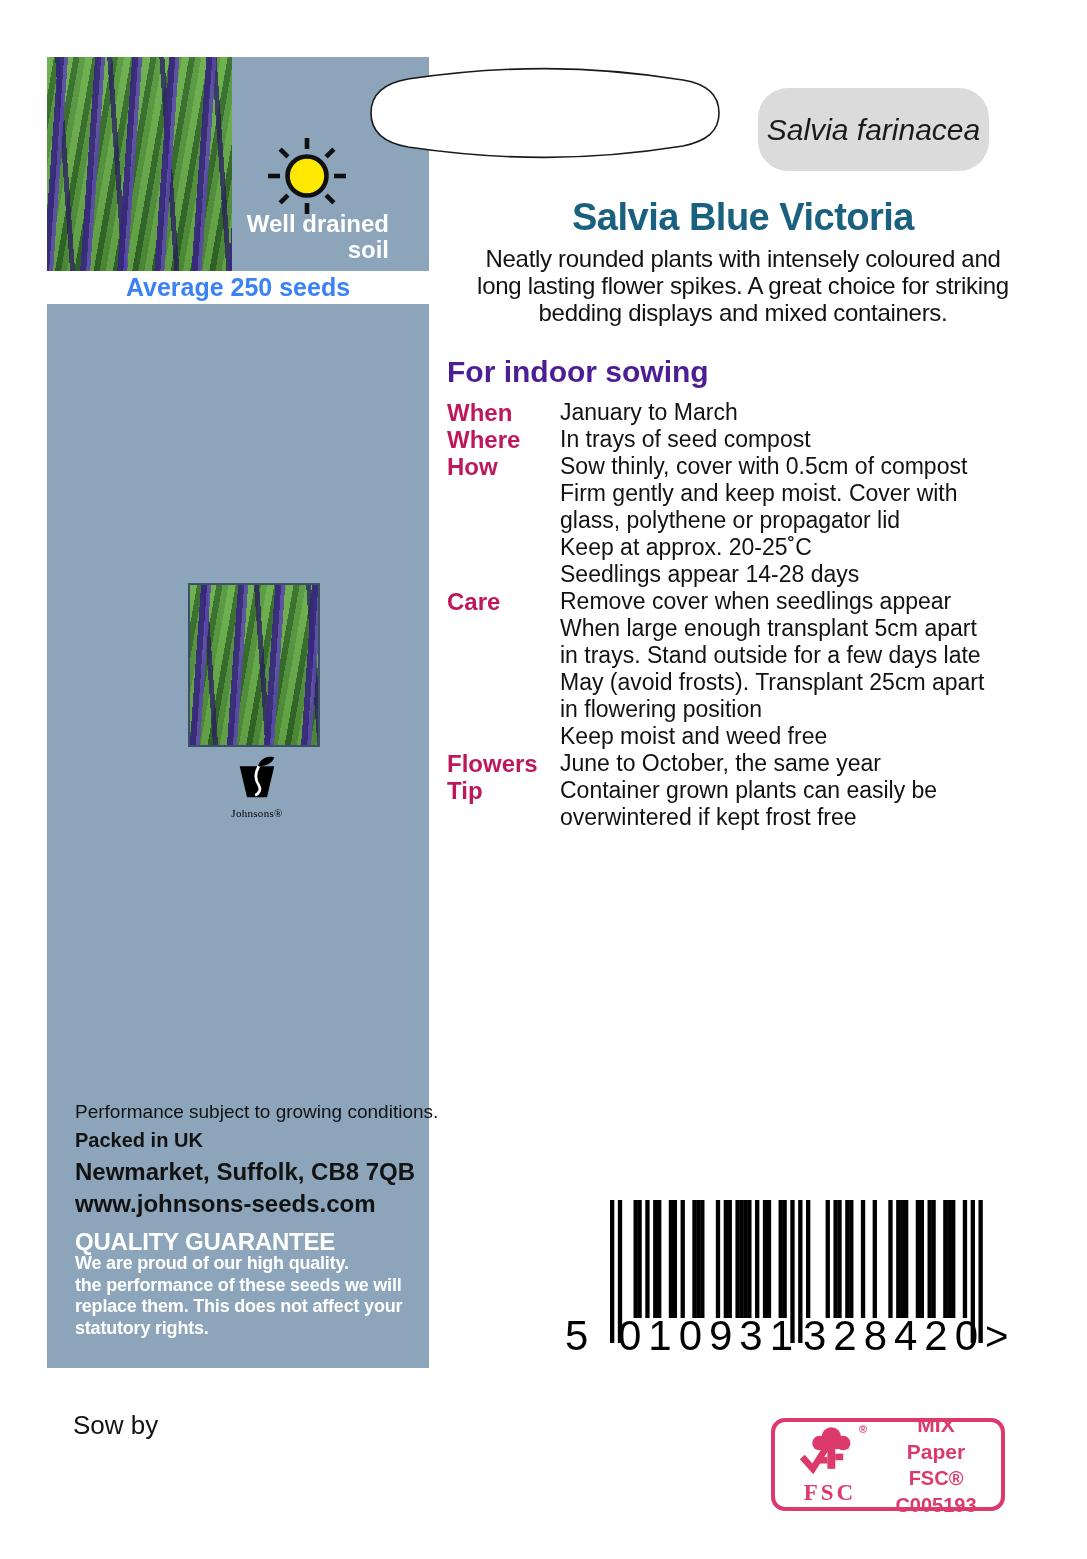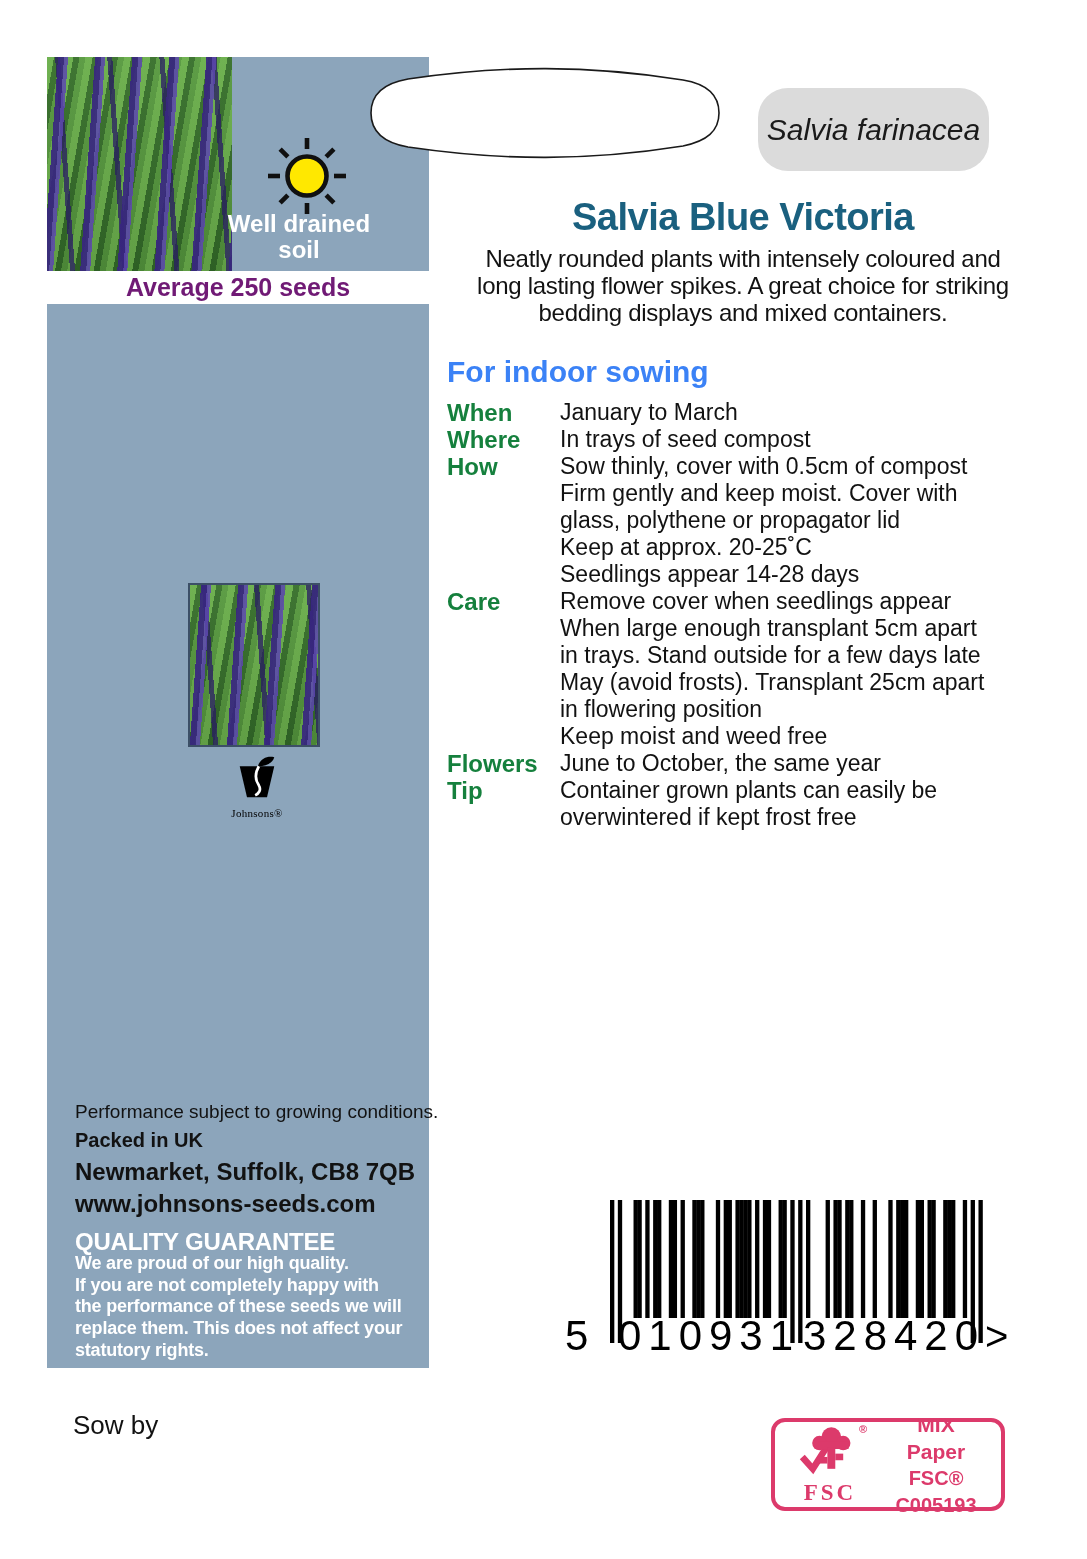--- a/index.html
+++ b/index.html
@@ -19,43 +19,43 @@
       repeating-linear-gradient(94deg, rgba(0,0,0,0) 0 11px, rgba(56,38,128,.92) 11px 17px, rgba(92,70,176,.85) 17px 21px, rgba(0,0,0,0) 21px 37px),
       repeating-linear-gradient(86deg, rgba(0,0,0,0) 0 23px, rgba(40,26,100,.75) 23px 28px, rgba(0,0,0,0) 28px 52px),
       repeating-linear-gradient(100deg, rgba(128,196,88,.55) 0 7px, rgba(34,80,28,.5) 7px 13px, rgba(96,160,66,.45) 13px 19px),
       linear-gradient(180deg,#5d9c4b,#396f2d);
   }
   .main-photo { left:47px; top:57px; width:185px; height:214px; }
   .small-photo { left:188px; top:583px; width:128px; height:160px; border:2px solid #3C4F66; }
 
   
   .sun-wrap { left:265px; top:134px; width:84px; height:84px; }
-  .soil-label { left:218px; top:211px; width:162px; text-align:center;
+  .soil-label { left:227px; top:211px; width:162px; text-align:right;
     color:#ffffff; font-weight:bold; font-size:24px; line-height:26px; }
 
   
   .seed-strip { left:47px; top:271px; width:382px; height:33px; background:#ffffff;
     display:flex; align-items:center; justify-content:center;
-    font-weight:bold; font-size:25px; color:#701a75; }
+    font-weight:bold; font-size:25px; color:#3b82f6; }
 
   
   .hang-hole { left:361px; top:63px; }
   .pill { left:758px; top:88px; width:231px; height:83px; background:#DBDBDB; border-radius:30px;
     display:flex; align-items:center; justify-content:center;
     font-style:italic; font-size:30px; color:#1a1a1a; }
 
   
   .title { left:443px; top:196px; width:600px; text-align:center;
     color:#1A607F; font-size:38px; font-weight:bold; letter-spacing:-0.5px; }
   .desc { left:440px; top:245px; width:606px; text-align:center;
     font-size:24px; line-height:27px; letter-spacing:-0.3px; }
-  .sow-head { left:447px; top:355px; color:#3b82f6; font-size:30px; font-weight:bold; }
+  .sow-head { left:447px; top:355px; color:#4c1d95; font-size:30px; font-weight:bold; }
   .sow-table { left:447px; top:399px; width:606px; font-size:23px; line-height:27px; }
   .srow { display:flex; }
-  .slabel { width:113px; flex:none; color:#15803d; font-weight:bold; font-size:24px; }
+  .slabel { width:113px; flex:none; color:#be185d; font-weight:bold; font-size:24px; }
 
   
   .brand { left:214px; top:756px; width:86px; text-align:center; }
   .brand-name { font-family:"Liberation Serif", serif; font-size:11px; color:#000; margin-top:1px; letter-spacing:.3px; }
 
   
   .perf   { left:75px; top:1101px; font-size:19px; }
   .packed { left:75px; top:1129px; font-weight:bold; font-size:20px; }
   .addr   { left:75px; top:1158px; font-weight:bold; font-size:24px; }
   .web    { left:75px; top:1190px; font-weight:bold; font-size:24px; }
@@ -188,21 +188,20 @@
   </div>
 
   <div class="abs perf">Performance subject to growing conditions.</div>
   <div class="abs packed">Packed in UK</div>
   <div class="abs addr">Newmarket, Suffolk, CB8 7QB</div>
   <div class="abs web">www.johnsons-seeds.com</div>
   <div class="abs guar">
     <div class="guar-head">QUALITY GUARANTEE</div>
     <div id="guar-lines">
         <div>We are proud of our high quality.</div>
-        <div>If you are not completely happy with</div>
         <div>the performance of these seeds we will</div>
         <div>replace them. This does not affect your</div>
         <div>statutory rights.</div>
       </div>
   </div>
 
   <div class="abs barcode">
     <svg width="450" height="160" viewBox="0 0 450 160">
       <g id="bars">
           <rect x="47.00" y="0" width="4.32" height="143"></rect>

